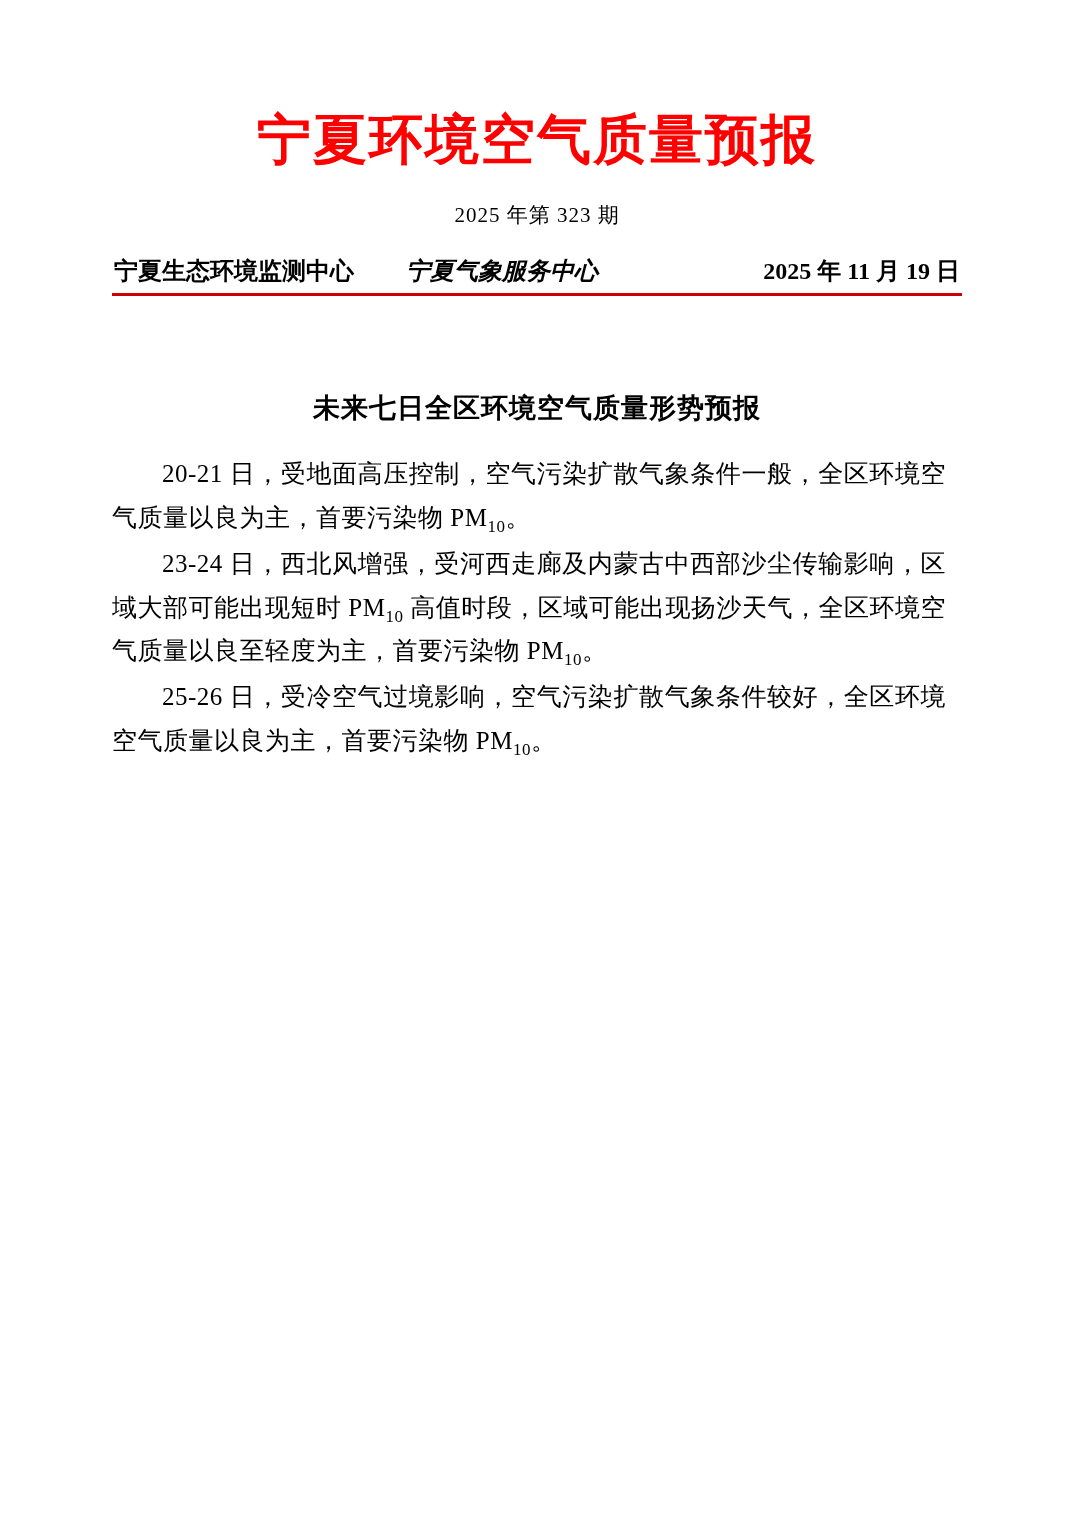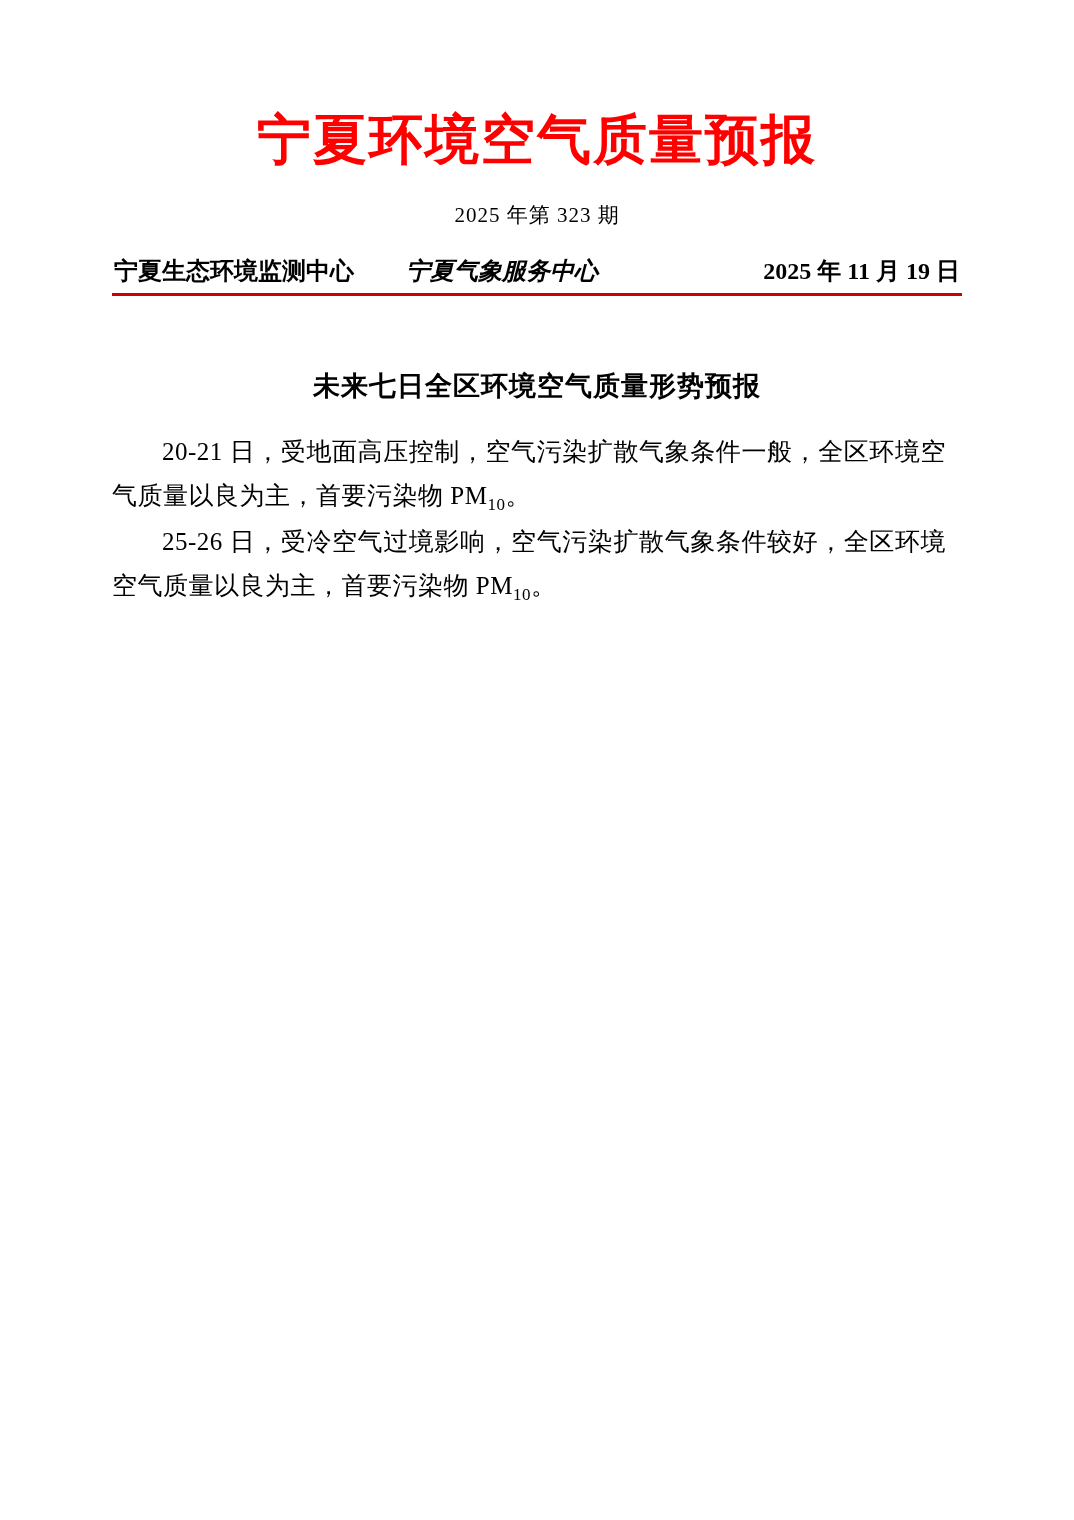--- a/index.html
+++ b/index.html
@@ -54,21 +54,21 @@
     margin-top: 6px;
     height: 3px;
     background: #cc0000;
     width: 100%;
   }
   .section-title {
     text-align: center;
     font-family: "DejaVu Sans", "Liberation Sans", sans-serif;
     font-weight: bold;
     font-size: 27px;
-    margin-top: 72px;
+    margin-top: 94px;
     letter-spacing: 1px;
   }
   .body-text {
     margin-top: 26px;
   }
   .para {
     font-size: 25px;
     line-height: 1.75;
     text-align: justify;
     text-justify: inter-ideograph;
@@ -96,16 +96,17 @@
     <span class="org-mid">宁夏气象服务中心</span>
     <span class="org-date">2025 年 11 月 19 日</span>
   </div>
 
   <div class="red-rule"></div>
 
   <div class="section-title">未来七日全区环境空气质量形势预报</div>
 
   <div class="body-text">
     <p class="para">20-21 日，受地面高压控制，空气污染扩散气象条件一般，全区环境空气质量以良为主，首要污染物 PM<sub>10</sub>。</p>
+    <p class="para">23-24 日，西北风增强，受河西走廊及内蒙古中西部沙尘传输影响，区域大部可能出现短时 PM<sub>10</sub> 高值时段，区域可能出现扬沙天气，全区环境空气质量以良至轻度为主，首要污染物 PM<sub>10</sub>。</p>
     <p class="para">25-26 日，受冷空气过境影响，空气污染扩散气象条件较好，全区环境空气质量以良为主，首要污染物 PM<sub>10</sub>。</p>
   </div>
 
 </div>
 
 </body></html>

